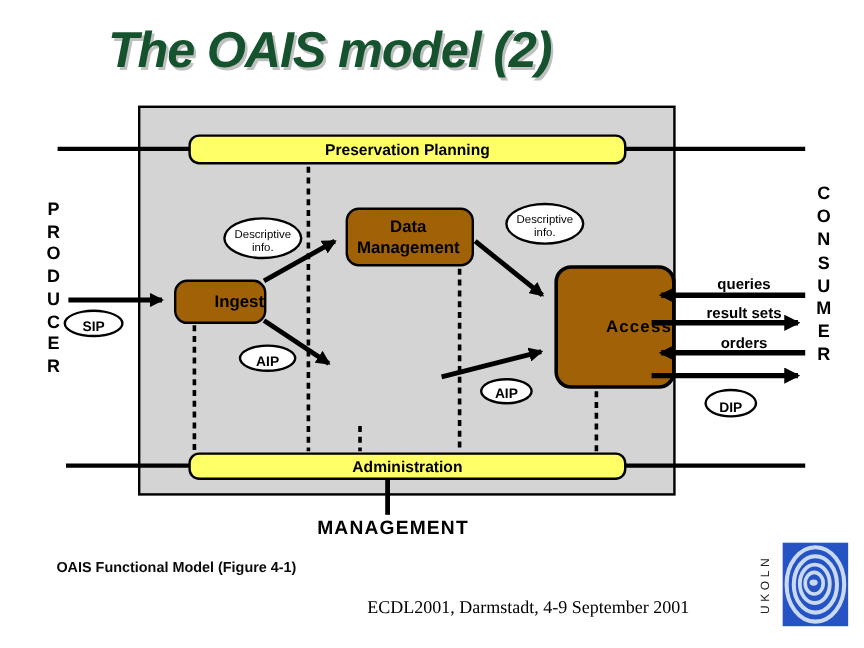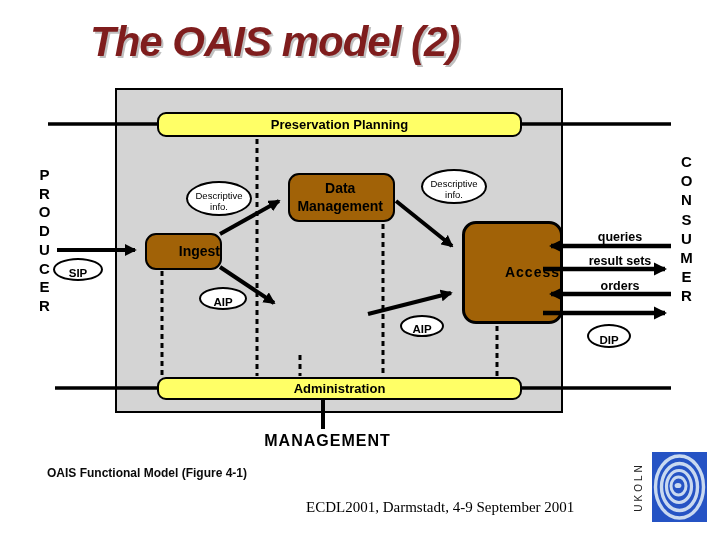--- a/index.html
+++ b/index.html
@@ -1,21 +1,21 @@
 <!DOCTYPE html>
 <html><head>
 <meta charset="utf-8">
 <style>
   * { margin:0; padding:0; box-sizing:border-box; }
   html,body { width:720px; height:540px; background:#fff; overflow:hidden; }
   .slide { position:relative; width:720px; height:540px; background:#ffffff;
            font-family:"Liberation Sans", sans-serif; color:#000; }
 
   .title { position:absolute; left:90px; top:18px; font-size:42px; font-weight:bold;
-           font-style:italic; color:#7f1d1d; letter-spacing:-1px;
+           font-style:italic; color:#14532d; letter-spacing:-1px;
            text-shadow:2px 2px 0 #c0c0c0; white-space:nowrap; }
 
   .panel { position:absolute; left:115px; top:88px; width:448px; height:325px;
            background:#d4d4d4; border:2px solid #000; }
 
   .band { position:absolute; background:#ffff66; border:2px solid #000; border-radius:9px;
           display:flex; align-items:center; justify-content:center;
           font-size:13px; font-weight:bold; z-index:3; }
   .band.pp    { left:157px; top:112px; width:365px; height:25px; }
   .band.admin { left:157px; top:377px; width:365px; height:23px; }

